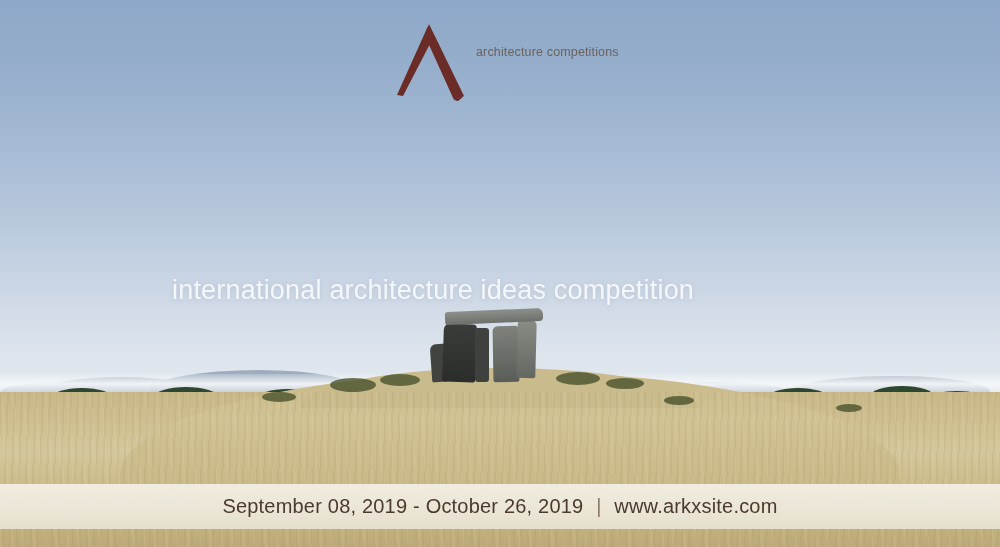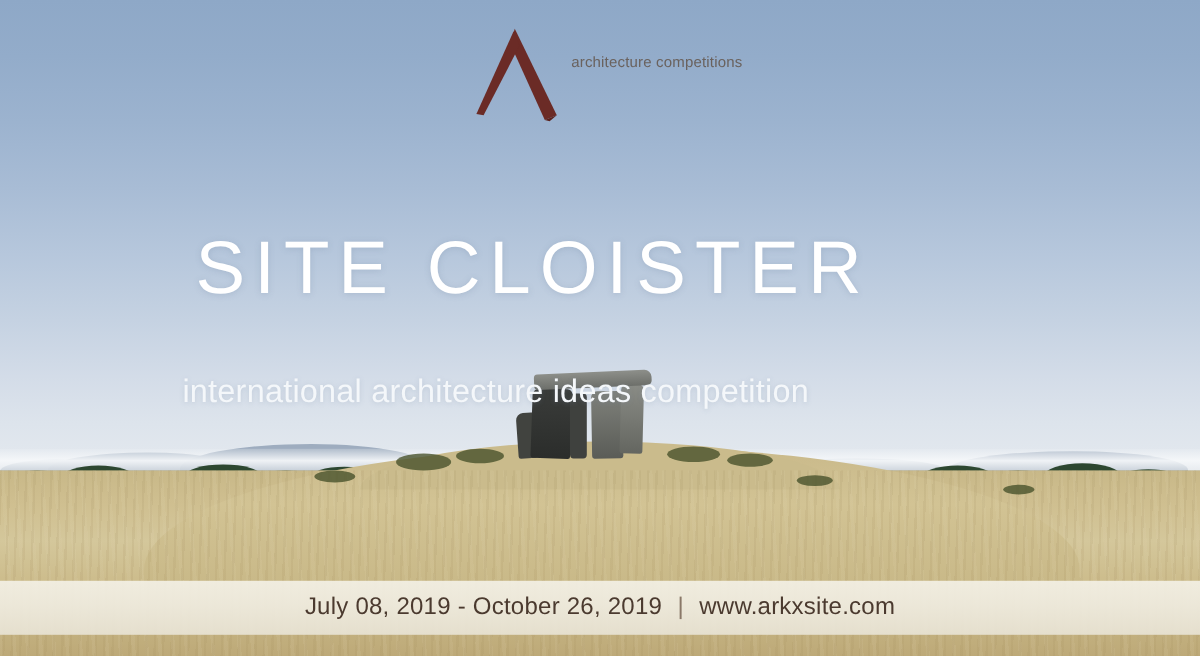--- a/index.html
+++ b/index.html
@@ -137,26 +137,25 @@
 
   
   .title{
     position:absolute;left:163px;top:193px;
     font-size:62px;font-weight:300;color:#ffffff;
     letter-spacing:7.5px;line-height:1;
     white-space:nowrap;
     text-shadow:0 1px 5px rgba(120,140,165,.30);
   }
   .subtitle{
-    position:absolute;left:152px;top:277px;
+    position:absolute;left:172px;top:277px;
     font-size:27px;font-weight:300;color:#f4f7fa;
     letter-spacing:.2px;line-height:1;
     white-space:nowrap;
     text-shadow:0 1px 4px rgba(120,140,165,.26);
-    margin-top:36px;
   }
 
   
   .footer{
     position:absolute;left:0;top:484px;width:1000px;height:45px;
     background:linear-gradient(to bottom,
       rgba(243,240,229,.93),
       rgba(238,234,221,.95) 45%,
       rgba(232,227,212,.92));
     display:flex;align-items:center;justify-content:center;
@@ -234,24 +233,23 @@
         <polygon points="37,2 72,74 62,78 33,14" fill="#6b2b26"></polygon>
         <polygon points="36,4 41,16 11,74 5,73" fill="#6b2b26"></polygon>
         <polygon points="62,78 72,74 66,79" fill="#5a221e"></polygon>
       </svg>
     </div>
     <div class="logo-text">
       <div class="logo-tag">architecture competitions</div>
     </div>
   </div>
 
-  <div class="title">SITE  CLOISTER</div>
   <div class="subtitle">international architecture ideas competition</div>
 
   <div class="footer">
     <div class="footer-text">
-      <span>July 08, 2019 - October 26, 2019</span>
+      <span>September 08, 2019 - October 26, 2019</span>
       <span class="sep">|</span>
       <span>www.arkxsite.com</span>
     </div>
   </div>
 
 </div>
 
 </body></html>

